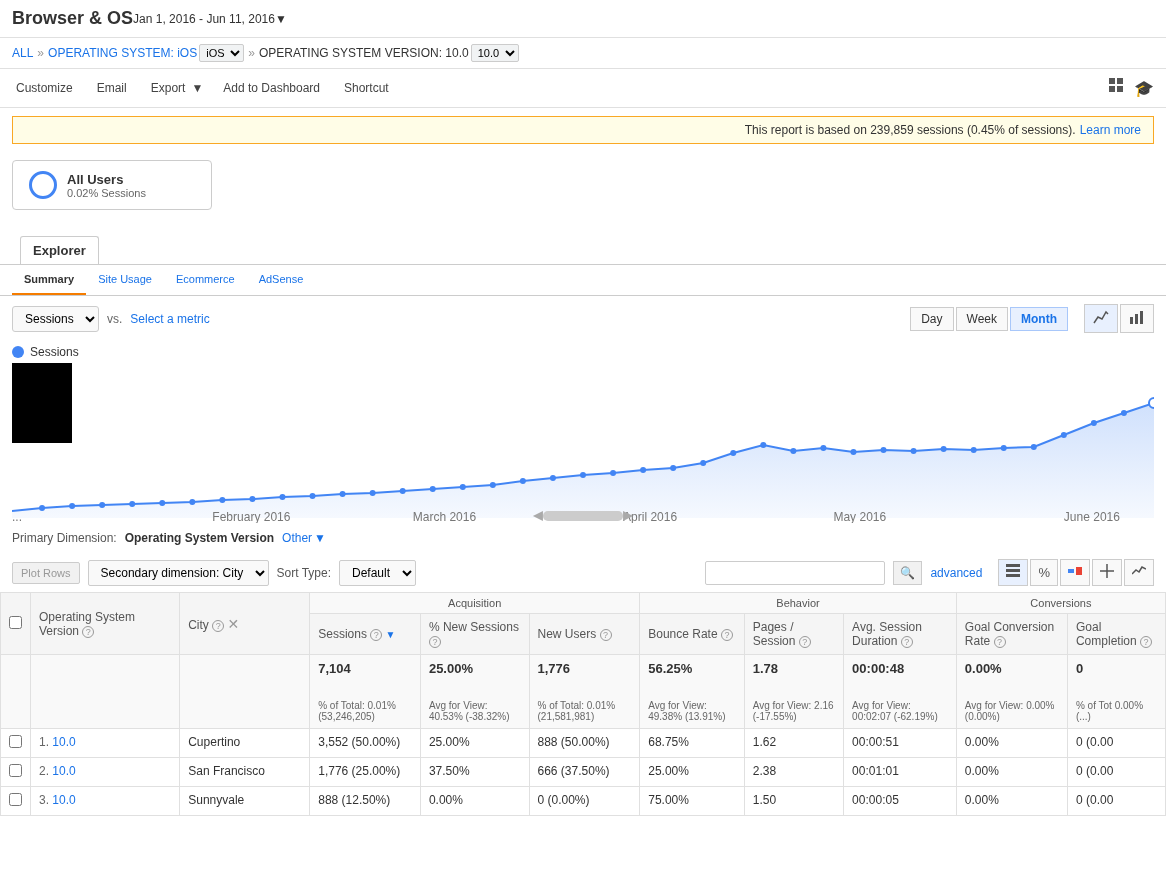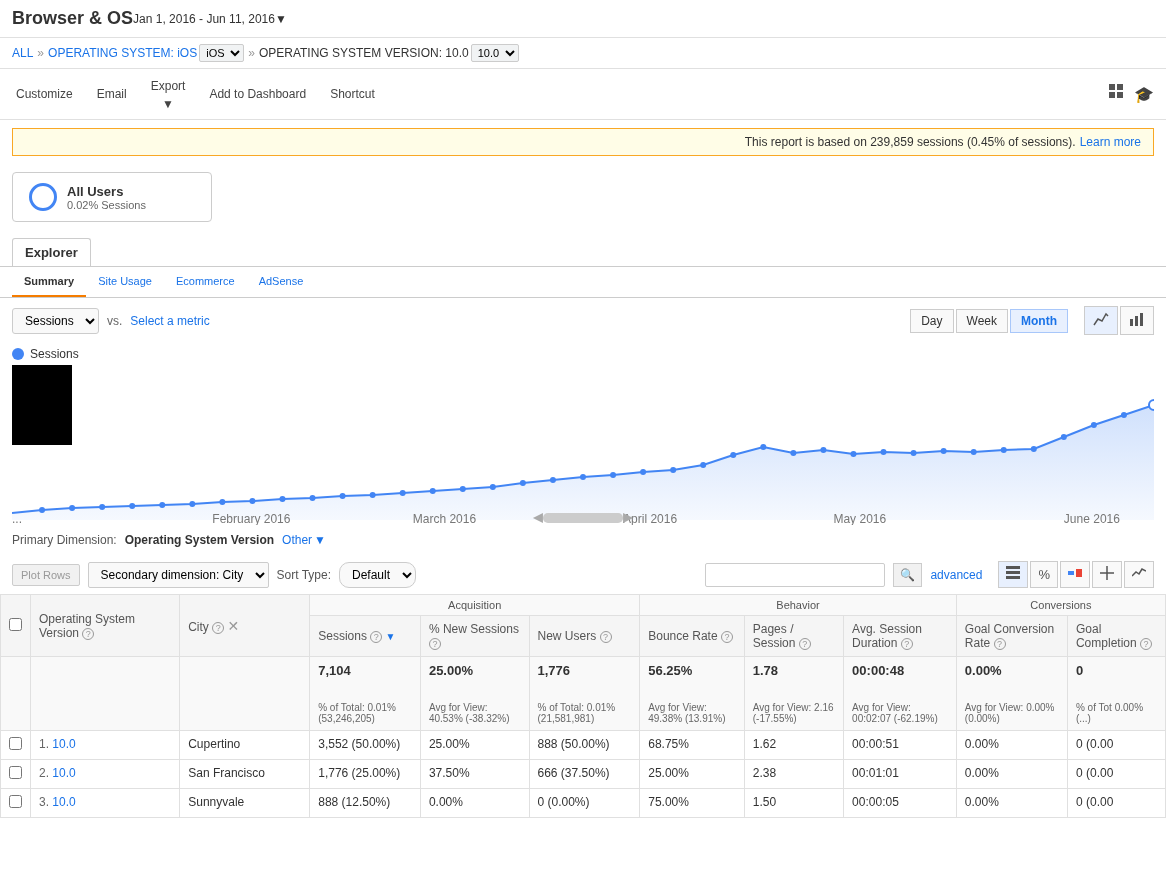--- a/index.html
+++ b/index.html
@@ -30,21 +30,21 @@
     
     .segments-row { display: flex; padding: 8px 12px; gap: 12px; }
     .segment-box { border: 1px solid #ccc; border-radius: 4px; padding: 10px 16px; display: flex; align-items: center; gap: 10px; min-width: 200px; }
     .segment-circle { width: 28px; height: 28px; border-radius: 50%; border: 3px solid #4285f4; background: transparent; }
     .segment-circle-empty { width: 28px; height: 28px; border-radius: 50%; border: 2px solid #999; background: transparent; }
     .segment-name { font-size: 13px; font-weight: bold; color: #333; }
     .segment-sub { font-size: 11px; color: #666; }
     .segment-add { color: #1a73e8; font-size: 13px; cursor: pointer; }
 
     
-    .explorer-tab-bar { border-bottom: 1px solid #ccc; padding: 0 12px; margin-top: 8px; }
+    .explorer-tab-bar { border-bottom: 1px solid #ccc; padding: 0 20px; margin-top: 18px; }
     .explorer-tab { display: inline-block; padding: 6px 12px; font-size: 13px; cursor: pointer; border: 1px solid #ccc; border-bottom: none; background: #f1f3f4; border-radius: 3px 3px 0 0; margin-right: 2px; color: #333; }
     .explorer-tab.active { background: #fff; font-weight: bold; }
     .sub-tabs { display: flex; gap: 0; padding: 0 12px; border-bottom: 1px solid #ccc; }
     .sub-tab { padding: 8px 12px; font-size: 11px; cursor: pointer; color: #1a73e8; border-bottom: 2px solid transparent; }
     .sub-tab.active { color: #333; border-bottom: 2px solid #f57c00; font-weight: bold; }
 
     
     .chart-controls { display: flex; align-items: center; padding: 8px 12px; gap: 8px; }
     .metric-select { border: 1px solid #ccc; border-radius: 3px; padding: 4px 8px; font-size: 12px; background: #f9f9f9; cursor: pointer; }
     .vs-label { color: #666; }
@@ -68,21 +68,21 @@
     .primary-dim { display: flex; align-items: center; padding: 8px 12px; gap: 8px; font-size: 12px; color: #333; }
     .primary-dim-label { color: #555; }
     .primary-dim-value { font-weight: bold; color: #333; }
     .other-link { color: #1a73e8; cursor: pointer; display: flex; align-items: center; gap: 2px; }
 
     
     .table-controls { display: flex; align-items: center; padding: 6px 12px; gap: 8px; }
     .plot-rows-btn { border: 1px solid #ccc; background: #f1f1f1; color: #999; padding: 4px 8px; border-radius: 2px; font-size: 11px; cursor: default; }
     .sec-dim-select { border: 1px solid #ccc; background: #f9f9f9; padding: 4px 8px; font-size: 12px; border-radius: 2px; cursor: pointer; }
     .sort-label { color: #555; }
-    .sort-select { border: 1px solid #ccc; background: #f9f9f9; padding: 4px 8px; font-size: 12px; border-radius: 10px; cursor: pointer; }
+    .sort-select { border: 1px solid #ccc; background: #f9f9f9; padding: 4px 8px; font-size: 12px; border-radius: 2px; cursor: pointer; }
     .search-box { margin-left: auto; border: 1px solid #ccc; padding: 4px 8px; border-radius: 2px; font-size: 12px; width: 180px; }
     .advanced-link { color: #1a73e8; cursor: pointer; }
     .view-btns { display: flex; gap: 2px; margin-left: 8px; }
     .view-btn { border: 1px solid #ccc; background: #f9f9f9; padding: 4px 7px; cursor: pointer; font-size: 13px; color: #555; }
     .view-btn.active { background: #e8f0fe; }
 
     
     .data-table { width: 100%; border-collapse: collapse; font-size: 11px; }
     .data-table th { background: #f5f5f5; border: 1px solid #e0e0e0; padding: 6px 8px; text-align: left; color: #555; font-weight: normal; }
     .data-table td { border: 1px solid #e0e0e0; padding: 6px 8px; vertical-align: top; }
@@ -126,21 +126,21 @@
     <span>OPERATING SYSTEM VERSION: 10.0</span>
     <select class="breadcrumb-dropdown">
       <option>10.0</option>
     </select>
   </div>
 </div>
 
 <div class="toolbar">
   <button class="toolbar-btn">Customize</button>
   <button class="toolbar-btn">Email</button>
-  <div style="display:flex;align-items:center;gap:2px;flex-direction:column;">
+  <div style="display:flex;align-items:center;gap:2px;">
     <button class="toolbar-btn">Export</button>
     <span style="cursor:pointer;color:#444;">▼</span>
   </div>
   <button class="toolbar-btn">Add to Dashboard</button>
   <button class="toolbar-btn">Shortcut</button>
   <div class="toolbar-icons">
     <button class="icon-btn" title="Grid view">
       <svg width="18" height="18" viewBox="0 0 18 18">
           <rect x="1" y="1" width="6" height="6" fill="#555"></rect>
           <rect x="9" y="1" width="6" height="6" fill="#555"></rect>

